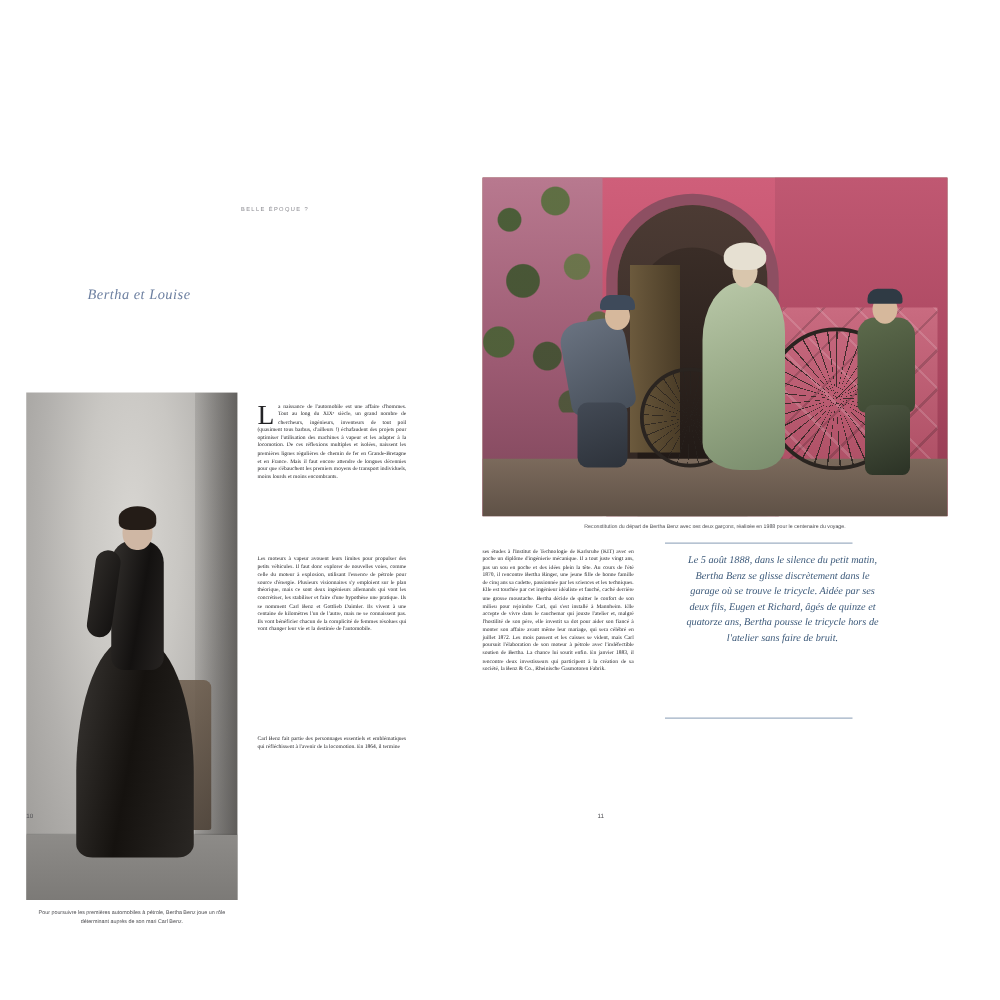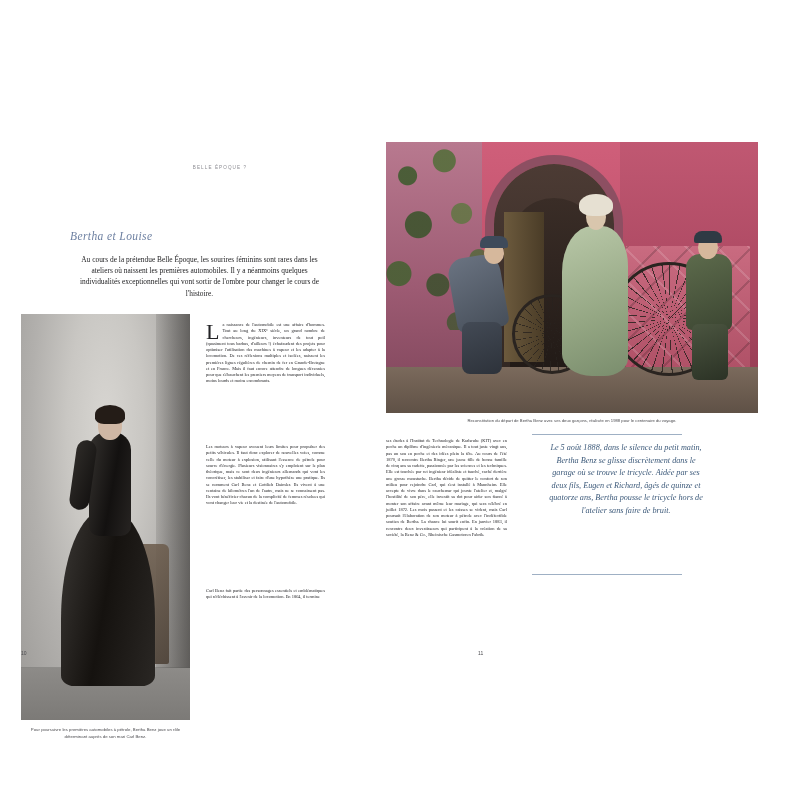--- a/index.html
+++ b/index.html
@@ -342,21 +342,20 @@
 <body>
 
 <div class="spread">
 
   <div class="page-left">
 
     <div class="running-head">BELLE ÉPOQUE ?</div>
 
     <div class="chapter-title">Bertha et Louise</div>
 
-    <div class="standfirst">Au cours de la prétendue Belle Époque, les sourires féminins sont rares dans les ateliers où naissent les premières automobiles. Il y a néanmoins quelques individualités exceptionnelles qui vont sortir de l'ombre pour changer le cours de l'histoire.</div>
 
     <div class="portrait">
       <div class="curtain"></div>
       <div class="floorline"></div>
       <div class="floor"></div>
       <div class="chairback"></div>
       <div class="figure">
         <div class="skirt"></div>
         <div class="bodice"></div>
         <div class="arm"></div>

